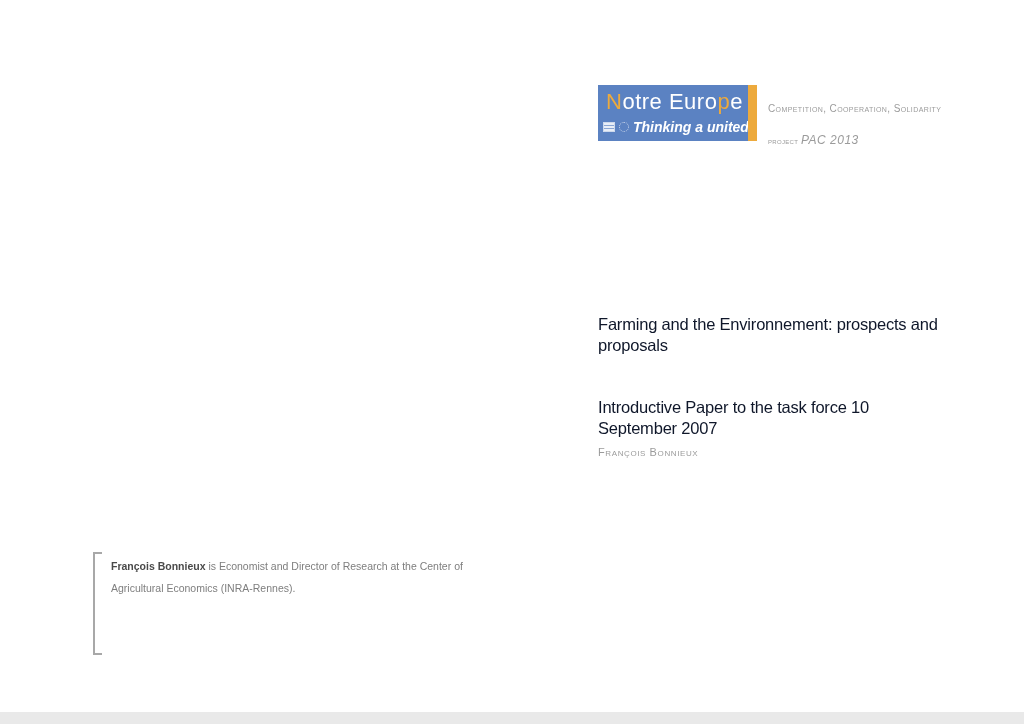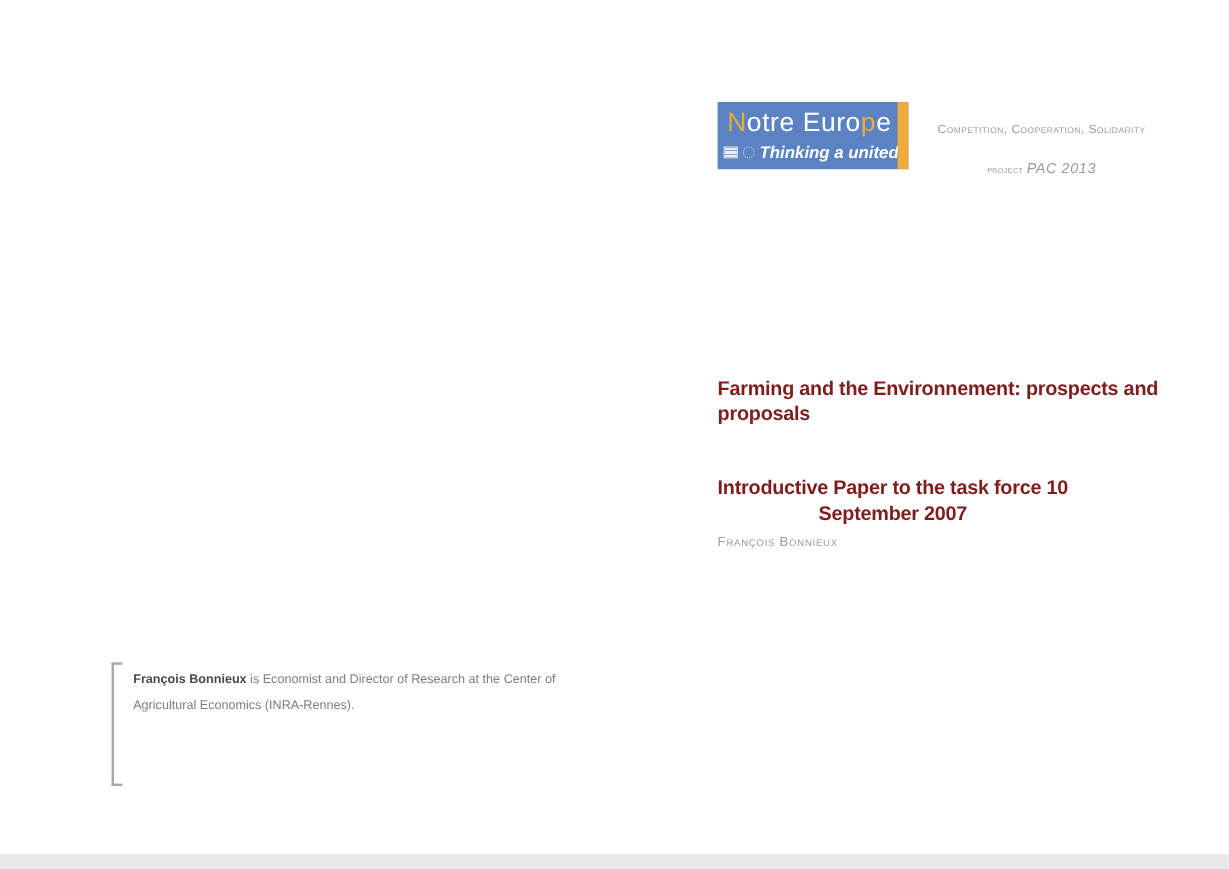--- a/index.html
+++ b/index.html
@@ -21,31 +21,31 @@
     color:#ffffff; font-size:14px; font-weight:700; font-style:italic; white-space:nowrap;
   }
   .icon-lines {
     display:inline-block; width:12px; height:10px; border:1px solid #cdd9ec;
     background:repeating-linear-gradient(#e8eef7 0 2px, #8aa6d4 2px 3px);
   }
   .icon-stars {
     display:inline-block; width:10px; height:10px; border:1px dotted #c7d4ea; border-radius:50%;
   }
   
-  .caption { position:absolute; left:768px; top:103px; width:200px; text-align:center; color:#9b9b9b; }
+  .caption { position:absolute; left:768px; top:103px; width:200px; text-align:left; color:#9b9b9b; }
   .motto { font-size:10px; font-variant:small-caps; letter-spacing:0.4px; white-space:nowrap; }
   .project { margin-top:19px; font-size:9px; font-variant:small-caps; letter-spacing:0.3px; }
   .proj-name { font-size:12px; font-style:italic; font-variant:normal; letter-spacing:0.5px; }
   
   .title, .subtitle {
-    position:absolute; left:598px; font-size:16.5px; font-weight:700; color:#7f1d1d;
+    position:absolute; left:598px; font-size:16.5px; font-weight:400; color:#0f172a;
     line-height:21px; white-space:pre-line; letter-spacing:-0.2px;
   }
   .title { top:314px; }
-  .subtitle { top:397px;text-align:center; }
+  .subtitle { top:397px; }
   .author {
     position:absolute; left:598px; top:446px; font-size:11px; font-variant:small-caps;
     color:#9b9b9b; letter-spacing:0.6px;
   }
   
   .bracket {
     position:absolute; left:93px; top:552px; width:9px; height:103px;
     border:2px solid #a8a8a8; border-right:none;
   }
   .bio {

